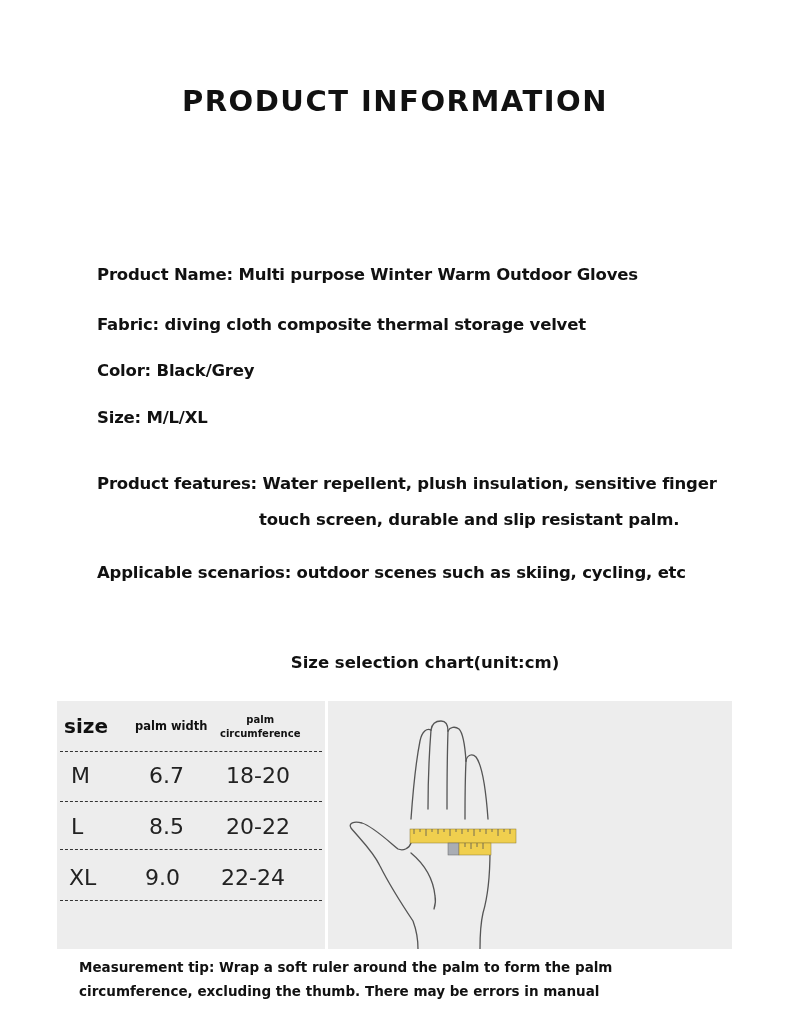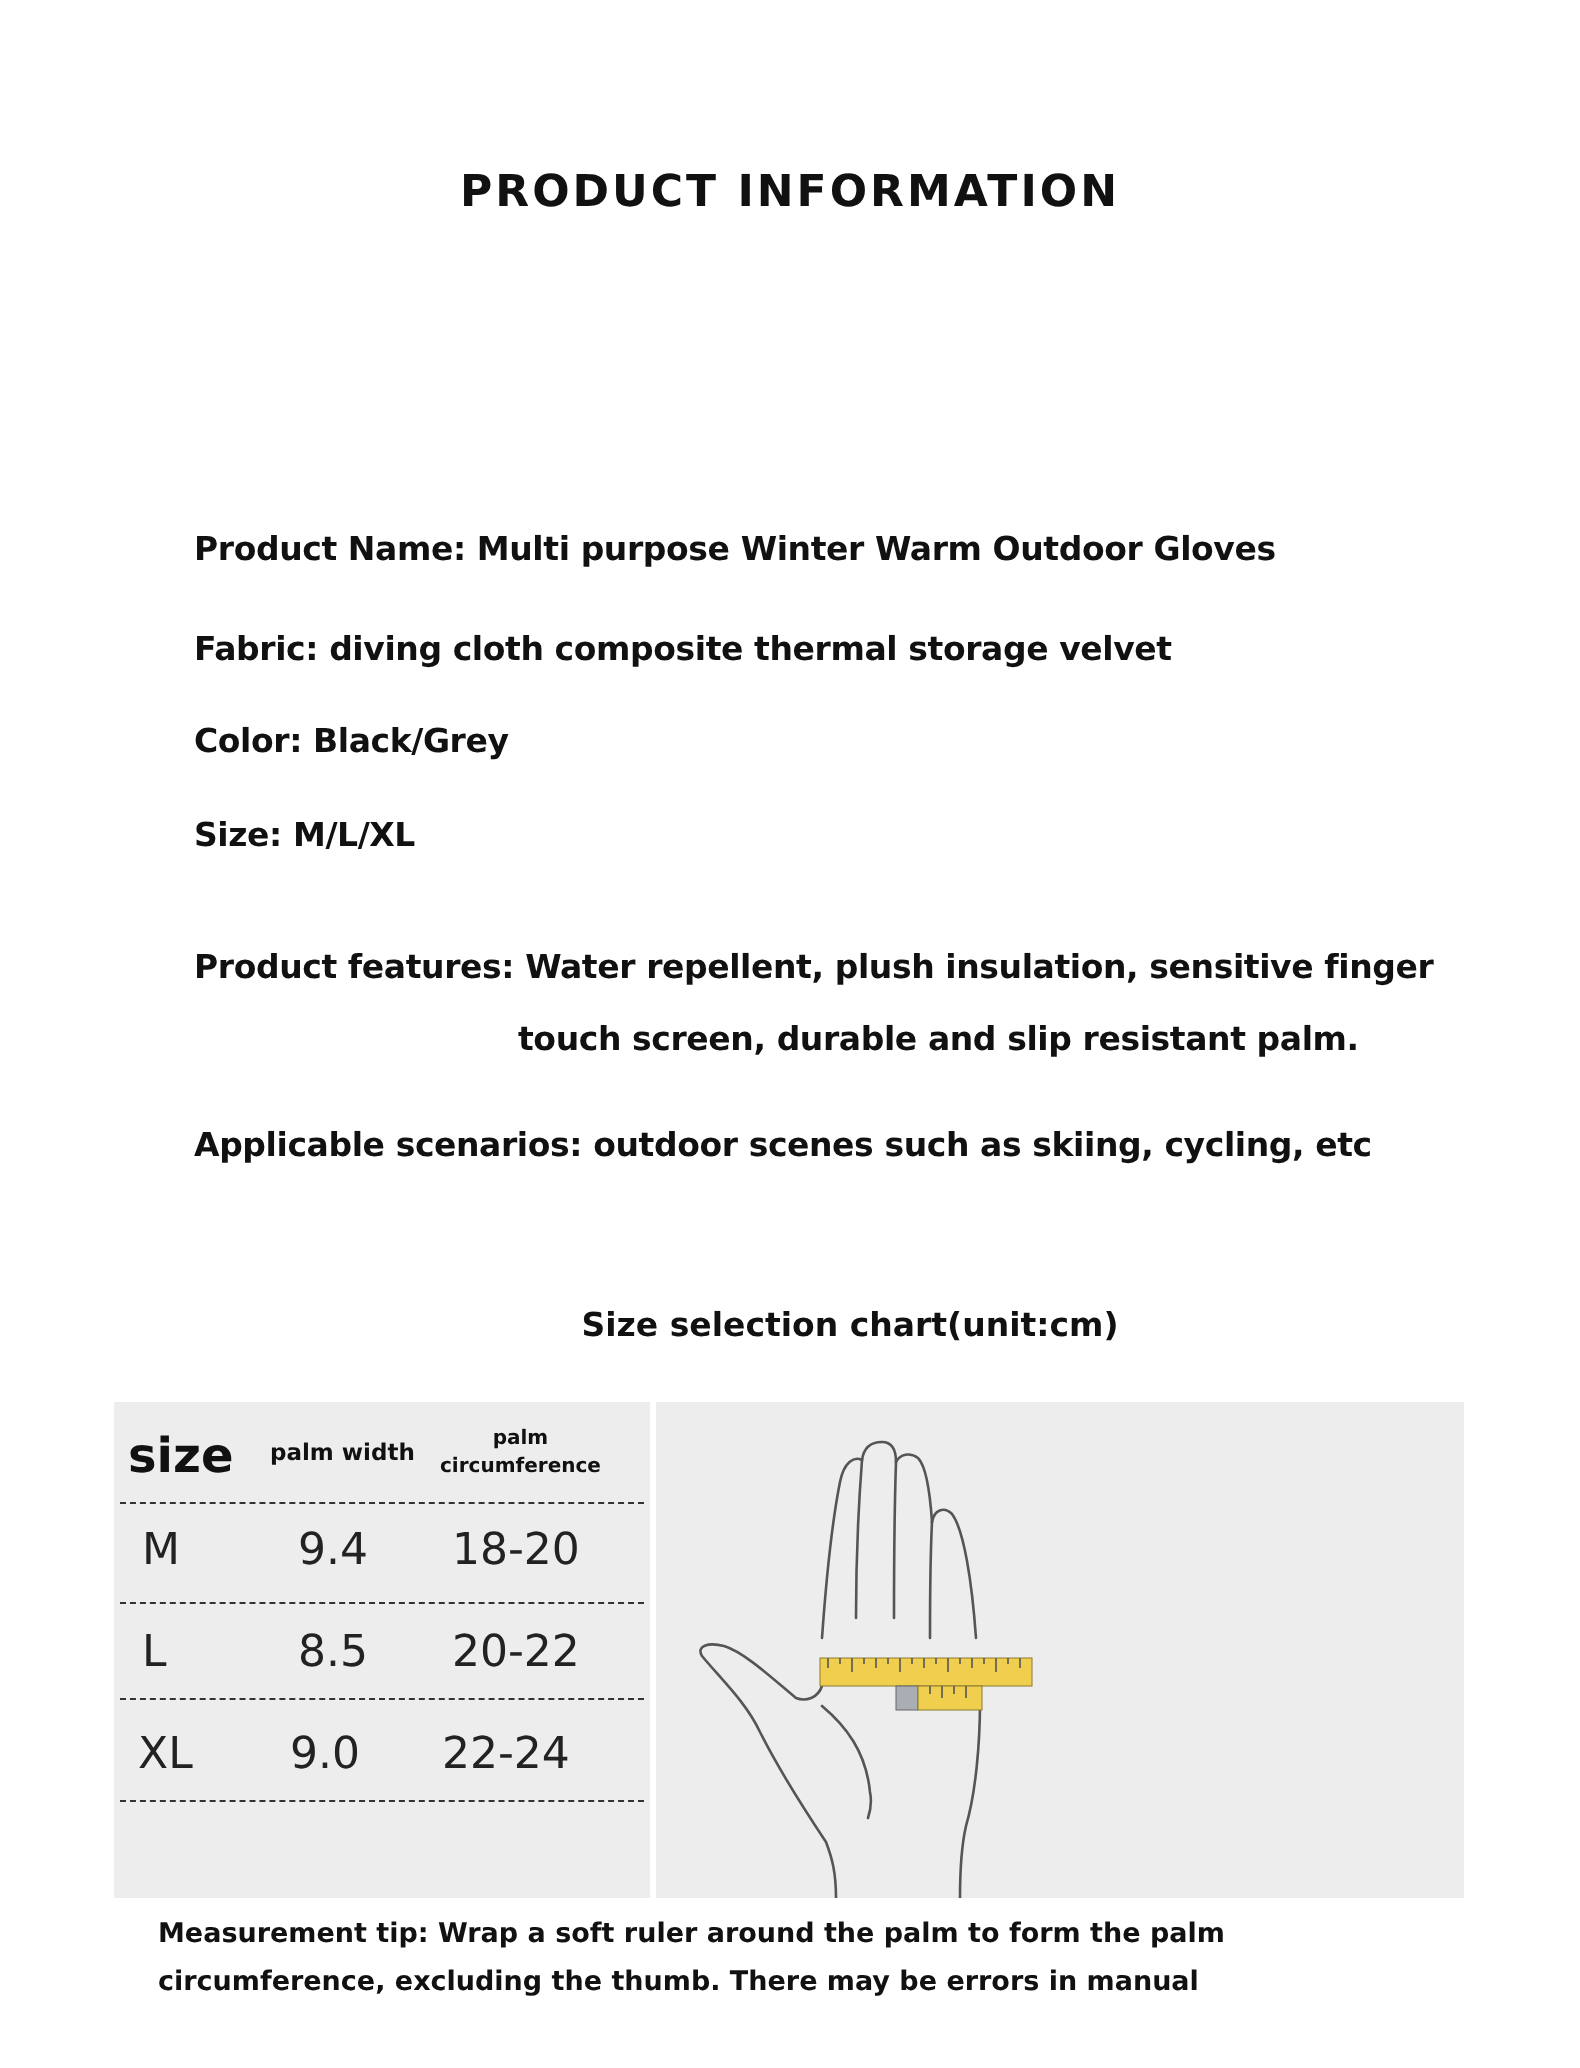--- a/index.html
+++ b/index.html
@@ -1,21 +1,21 @@
 <!DOCTYPE html>
 <html><head>
   <meta charset="utf-8">
   <style>
     * { box-sizing: border-box; margin: 0; padding: 0; }
     html, body { width: 790px; height: 1034px; background: #ffffff; overflow: hidden; }
     body { position: relative; font-family: "DejaVu Sans", "Liberation Sans", sans-serif; color: #111; }
 
     .title {
       position: absolute; left: 0; width: 790px; top: 84px;
-      text-align: center; font-weight: bold; font-size: 22px; letter-spacing: 1.5px;
+      text-align: center; font-weight: bold; font-size: 29px; letter-spacing: 1.5px;
       color: #111;
     }
 
     .info-line {
       position: absolute; left: 97px; font-weight: bold; font-size: 16.5px;
       white-space: nowrap; color: #111; letter-spacing: -0.2px;
     }
 
     .chart-title {
       position: absolute; left: 0; width: 850px; top: 653px; text-align: center;
@@ -25,21 +25,21 @@
     .panel-left {
       position: absolute; left: 57px; top: 701px; width: 268px; height: 248px;
       background: #ededed;
     }
     .panel-right {
       position: absolute; left: 328px; top: 701px; width: 404px; height: 248px;
       background: #ededed;
     }
 
     .th { position: absolute; font-weight: bold; color: #111; text-align: center; }
-    .th-size { left: 7px; top: 13px; font-size: 24px; text-align: right; }
+    .th-size { left: 7px; top: 13px; font-size: 20px; text-align: right; }
     .th-width { left: 78px; top: 18px; font-size: 11.5px; }
     .th-circ { left: 163px; top: 12px; font-size: 10px; line-height: 14px; }
 
     .dash {
       position: absolute; left: 3px; width: 262px; height: 0;
       border-top: 1.5px dashed #333;
     }
 
     .td { position: absolute; font-size: 22px; color: #222; font-family: "DejaVu Sans", sans-serif; font-weight: normal; }
 
@@ -69,21 +69,21 @@
   <div class="th th-size">size</div>
   <div class="th th-width">palm width</div>
   <div class="th th-circ">
     <div>palm</div>
     <div>circumference</div>
   </div>
   <div class="dash" style="top:50px;"></div>
 
   <div>
     <div class="td" style="left:14px; top:62px;">M</div>
-    <div class="td" style="left:92px; top:62px;">9.4</div>
+    <div class="td" style="left:92px; top:62px;">6.7</div>
     <div class="td" style="left:169px; top:62px;">18-20</div>
   </div>
   <div class="dash" style="top:100px;"></div>
 
   <div>
     <div class="td" style="left:14px; top:113px;">L</div>
     <div class="td" style="left:92px; top:113px;">8.5</div>
     <div class="td" style="left:169px; top:113px;">20-22</div>
   </div>
   <div class="dash" style="top:148px;"></div>

